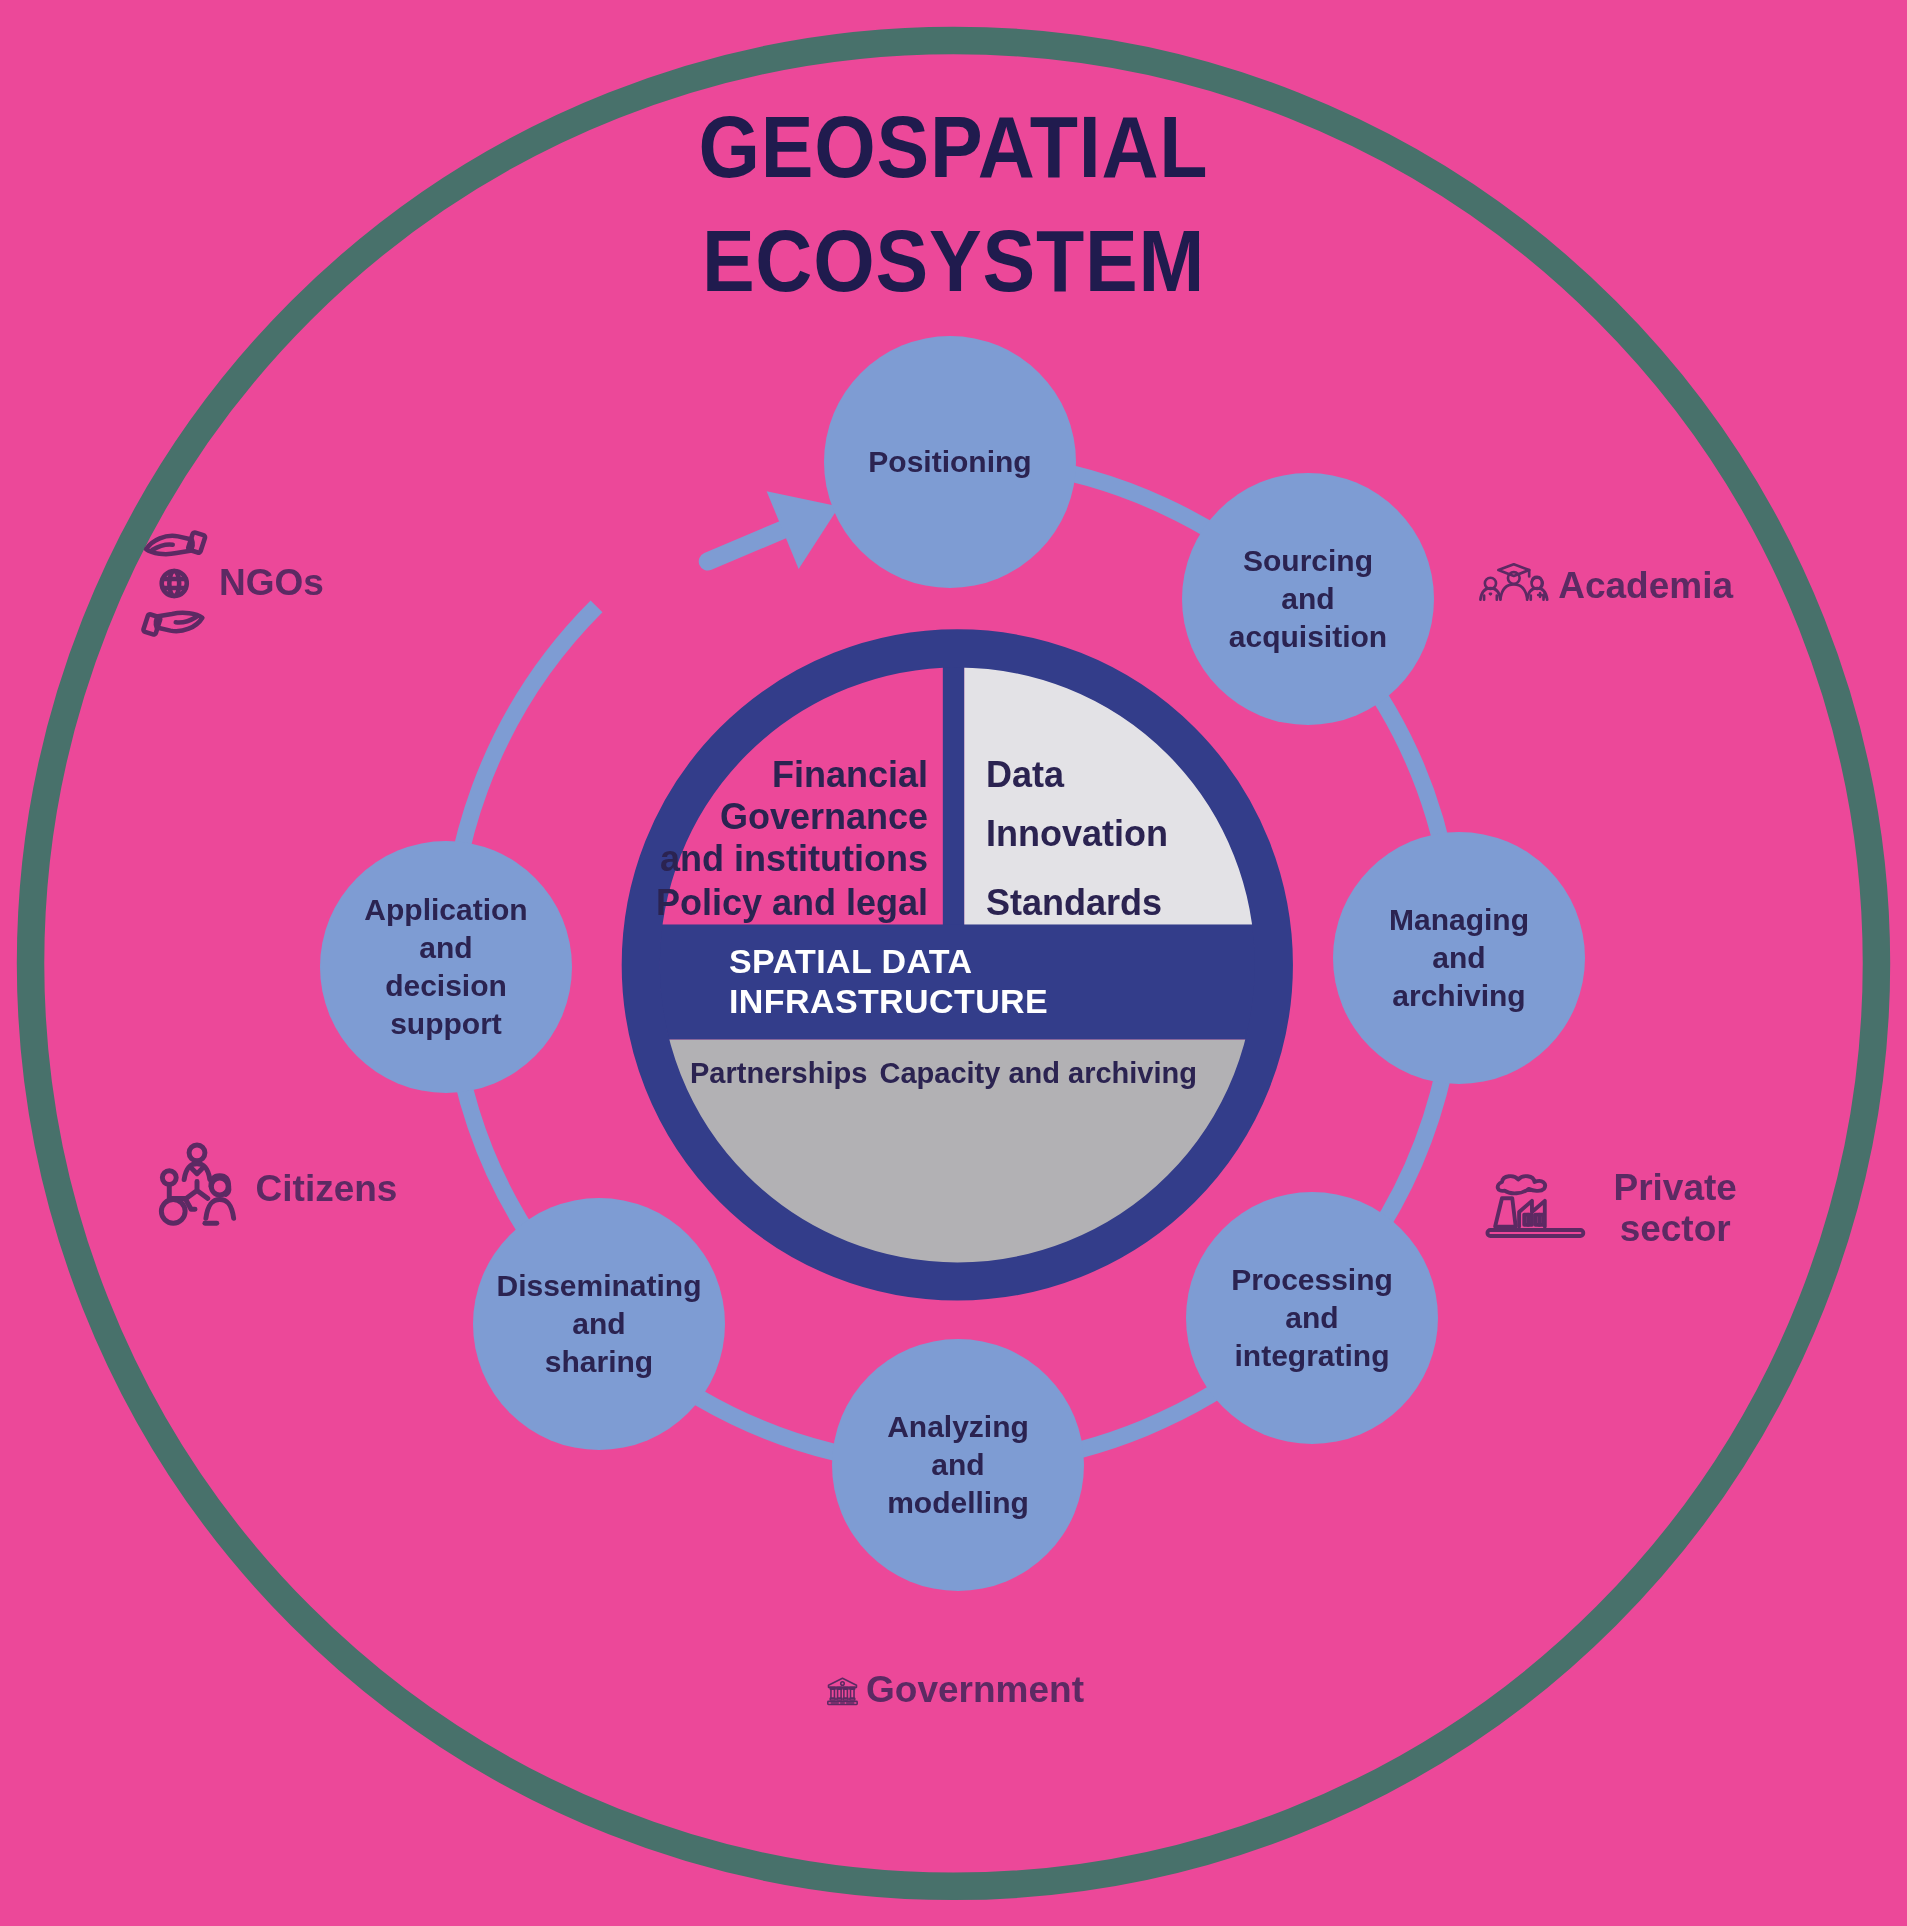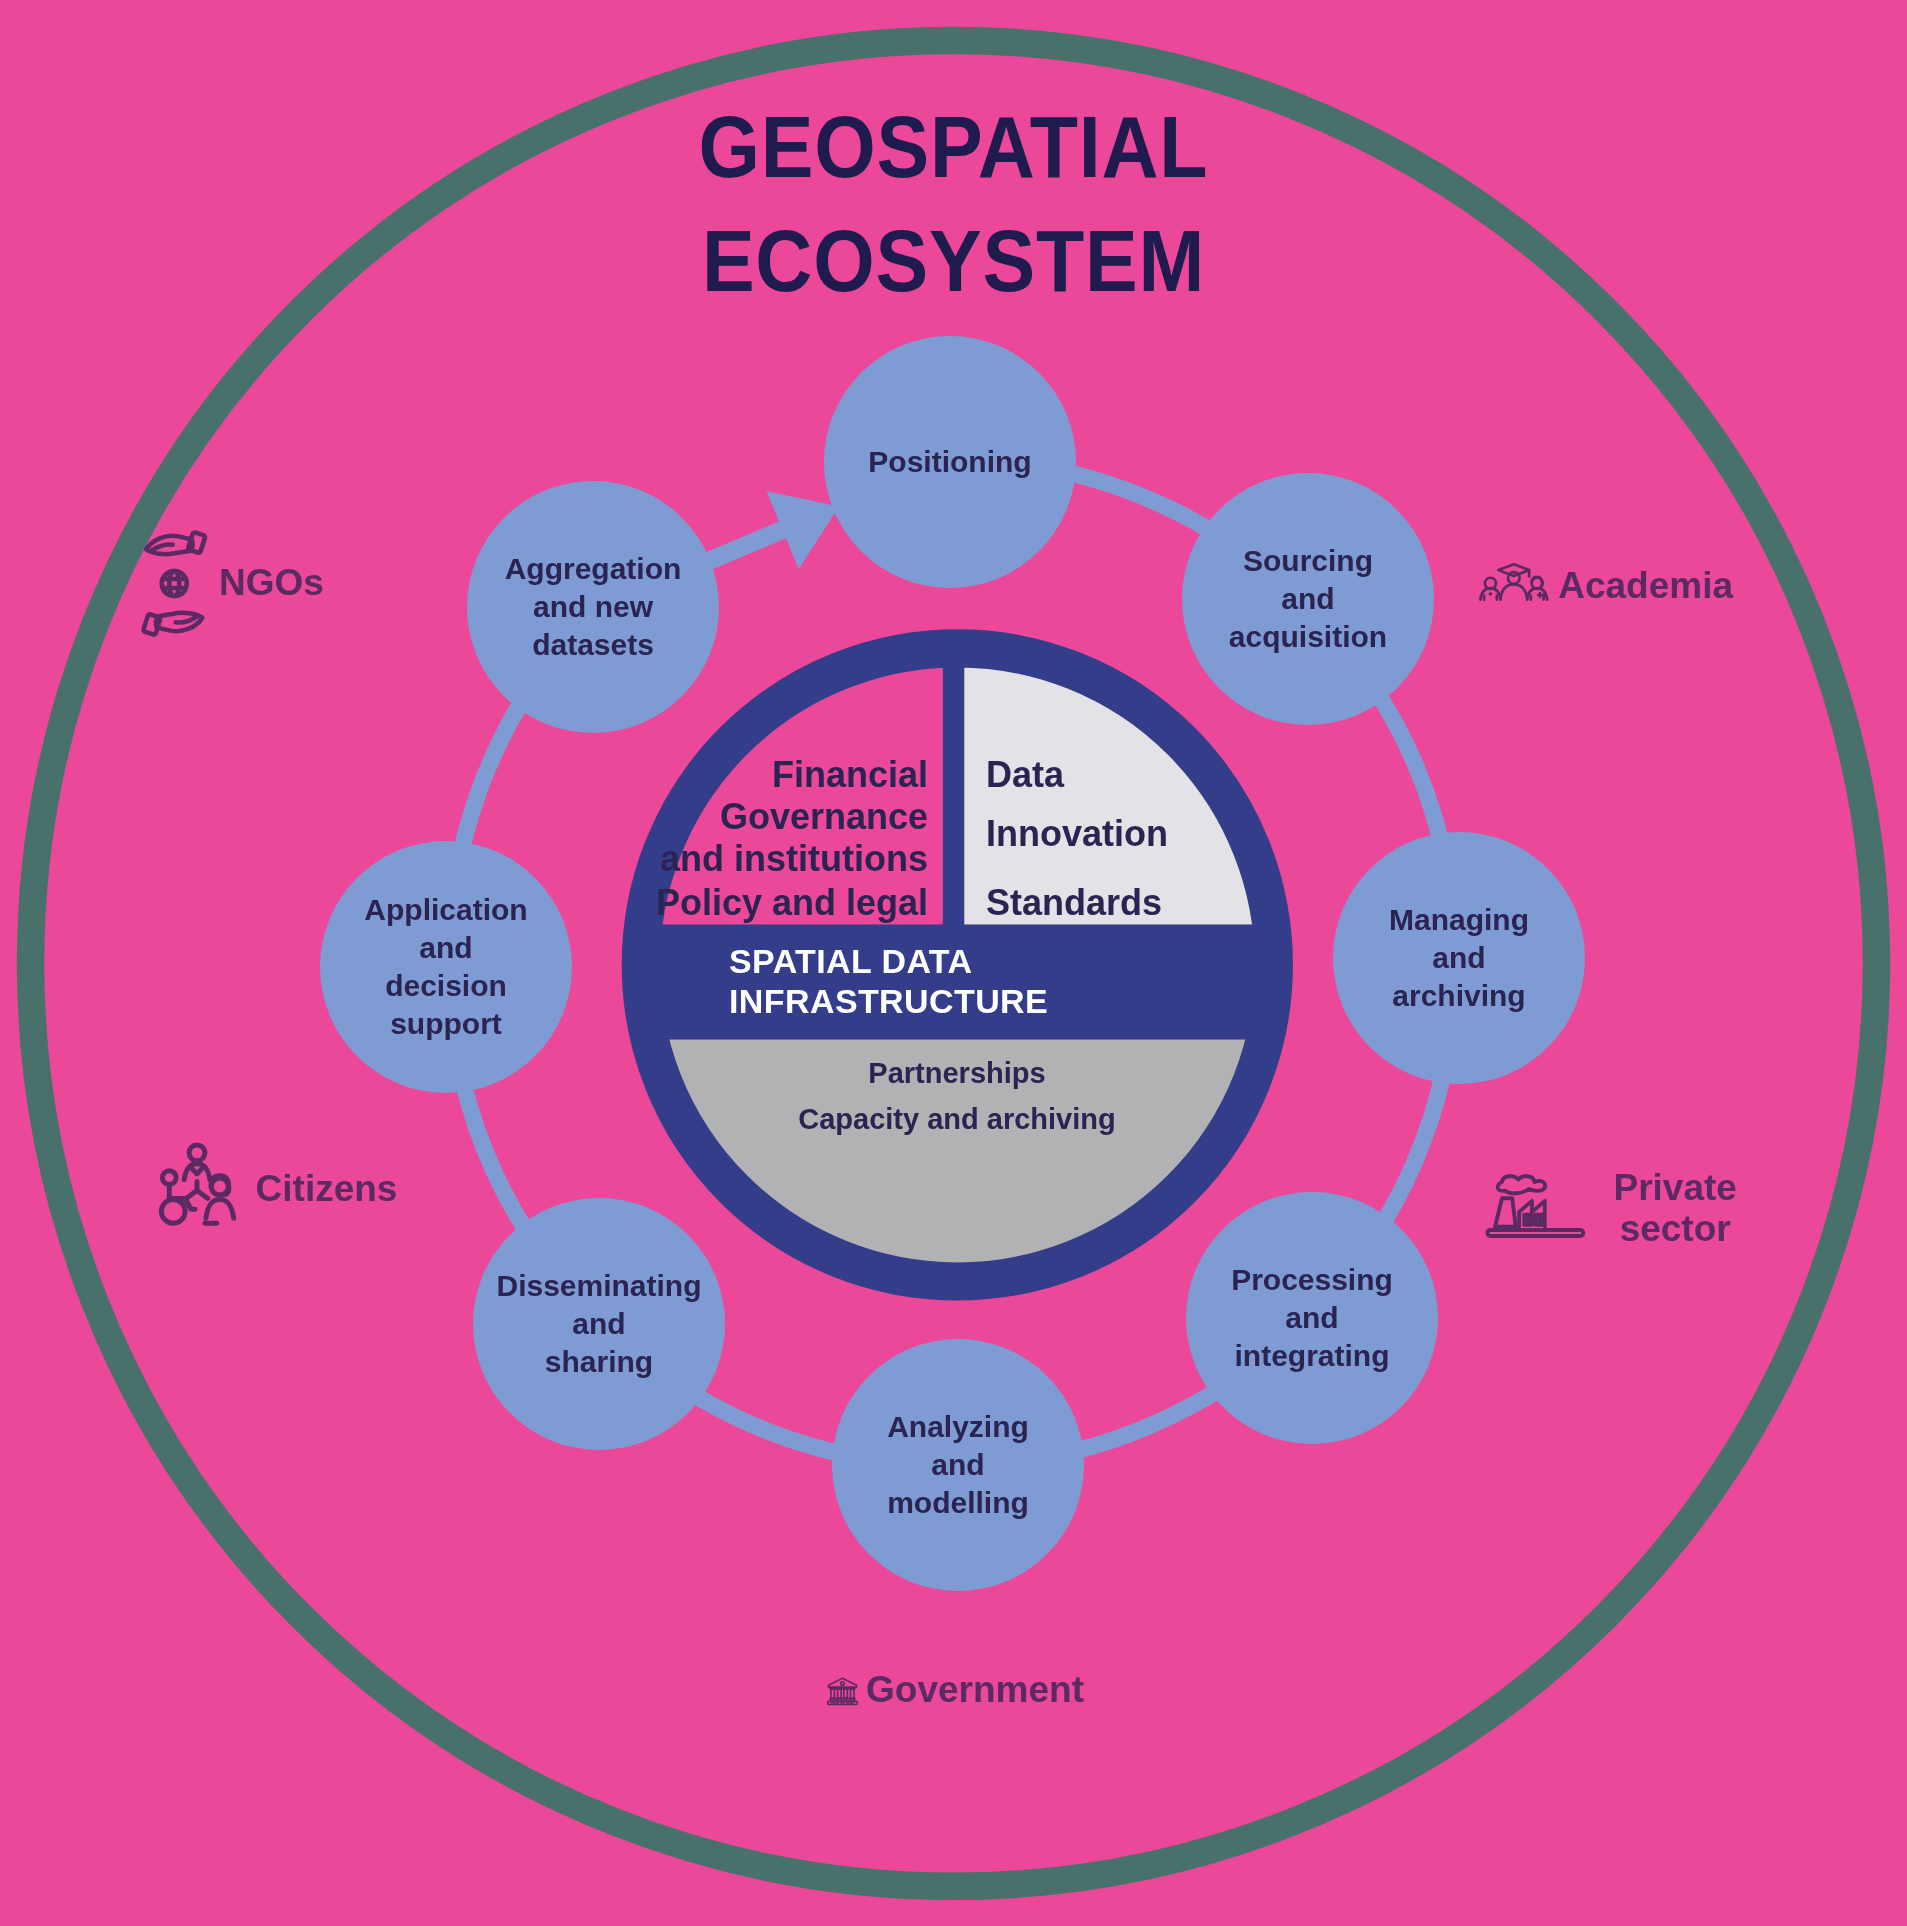--- a/index.html
+++ b/index.html
@@ -43,21 +43,21 @@
     position:absolute;font-weight:bold;color:var(--node-text);
     font-size:36px;line-height:1.18;margin-top:29px;
   }
   .c-left{left:655px;width:273px;text-align:right;}
   .c-right{left:986px;width:259px;text-align:left;}
   .band-label{
     position:absolute;left:729px;top:941px;width:458px;
     color:#ffffff;font-weight:bold;font-size:34px;line-height:1.18;letter-spacing:0.4px;
   }
   .bottom-stack{
-    position:absolute;left:690px;top:1056px;width:534px;display:flex;flex-direction:column;
+    position:absolute;left:690px;top:1056px;width:534px;display:flex;flex-direction:row;
     gap:12.2px;align-items:center;text-align:center;color:var(--node-text);
     font-weight:bold;font-size:29px;line-height:1.18;
   }
 
   .stakeholder{
     position:absolute;display:flex;flex-direction:row;align-items:center;
   }
   .stakeholder .label{
     color:var(--purple);font-weight:bold;font-size:37px;line-height:1.1;text-align:center;
   }
@@ -116,23 +116,20 @@
       <span>Processing<br>and<br>integrating</span>
     </div>
   <div class="node" style="left:832px;top:1339px">
       <span>Analyzing<br>and<br>modelling</span>
     </div>
   <div class="node" style="left:473px;top:1198px">
       <span>Disseminating<br>and<br>sharing</span>
     </div>
   <div class="node" style="left:320px;top:841px">
       <span>Application<br>and<br>decision<br>support</span>
-    </div>
-  <div class="node" style="left:467px;top:481px">
-      <span>Aggregation<br>and new<br>datasets</span>
     </div>
 
   <div class="c-item c-left" style="top:725px">Financial</div>
   <div class="c-item c-left" style="top:767px">Governance and institutions</div>
   <div class="c-item c-left" style="top:853px">Policy and legal</div>
   <div class="c-item c-right" style="top:725px">Data</div>
   <div class="c-item c-right" style="top:784px">Innovation</div>
   <div class="c-item c-right" style="top:853px">Standards</div>
 
   <div class="band-label">SPATIAL DATA<br>INFRASTRUCTURE</div>

